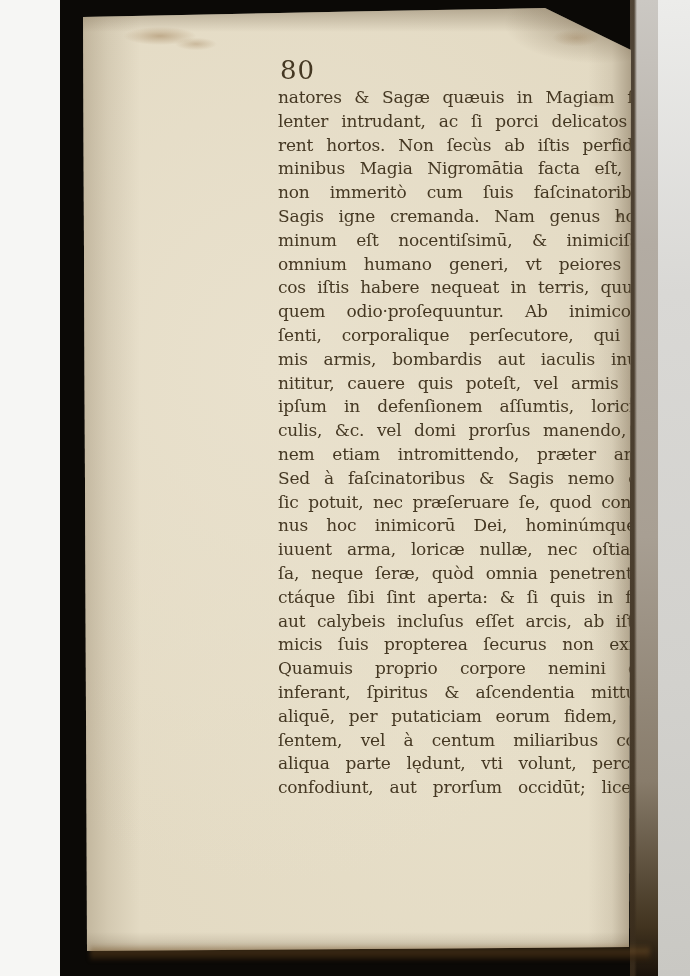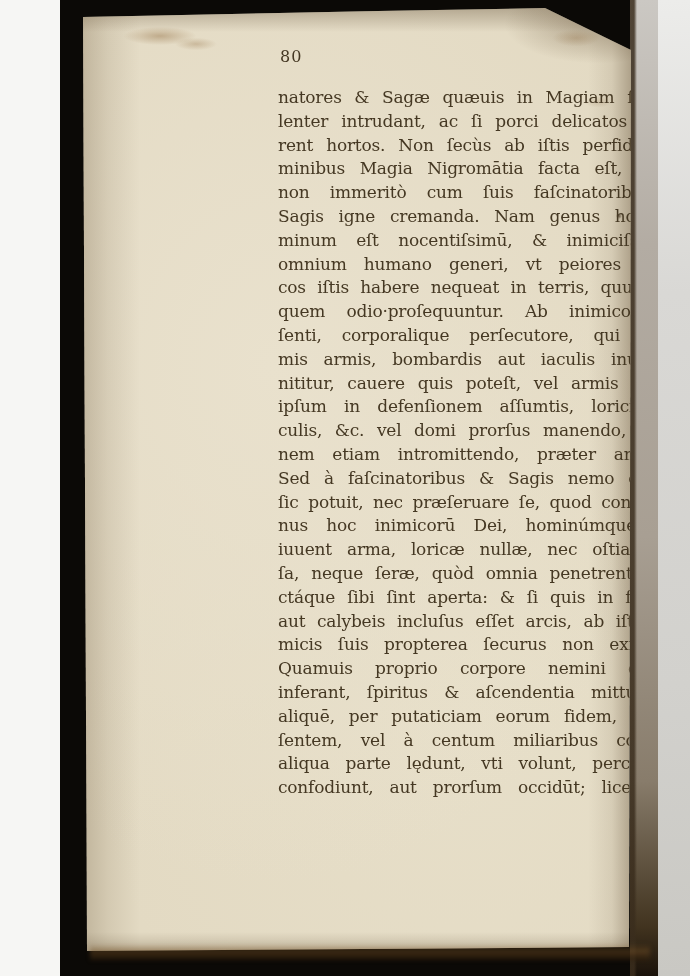--- a/index.html
+++ b/index.html
@@ -60,22 +60,22 @@
   
   .text-col{
     position:absolute;left:200px;top:36px;width:408px;
     color:#453823;
   }
   .page-header{
     position:relative;height:28px;
     font-size:20px;
   }
   .page-number{
-    position:absolute;left:2px;top:5px;
-    font-size:16px;letter-spacing:1px;
+    position:absolute;left:2px;top:13px;
+    font-size:26px;letter-spacing:1px;
   }
   .running-title{
     position:absolute;left:30px;right:0;top:0;
     text-align:center;
     font-size:19px;letter-spacing:4.5px;word-spacing:9px;
   }
   .body-text{
     position:absolute;left:0;top:44px;width:408px;
     font-size:17px;line-height:23.8px;letter-spacing:-0.2px;
   }

